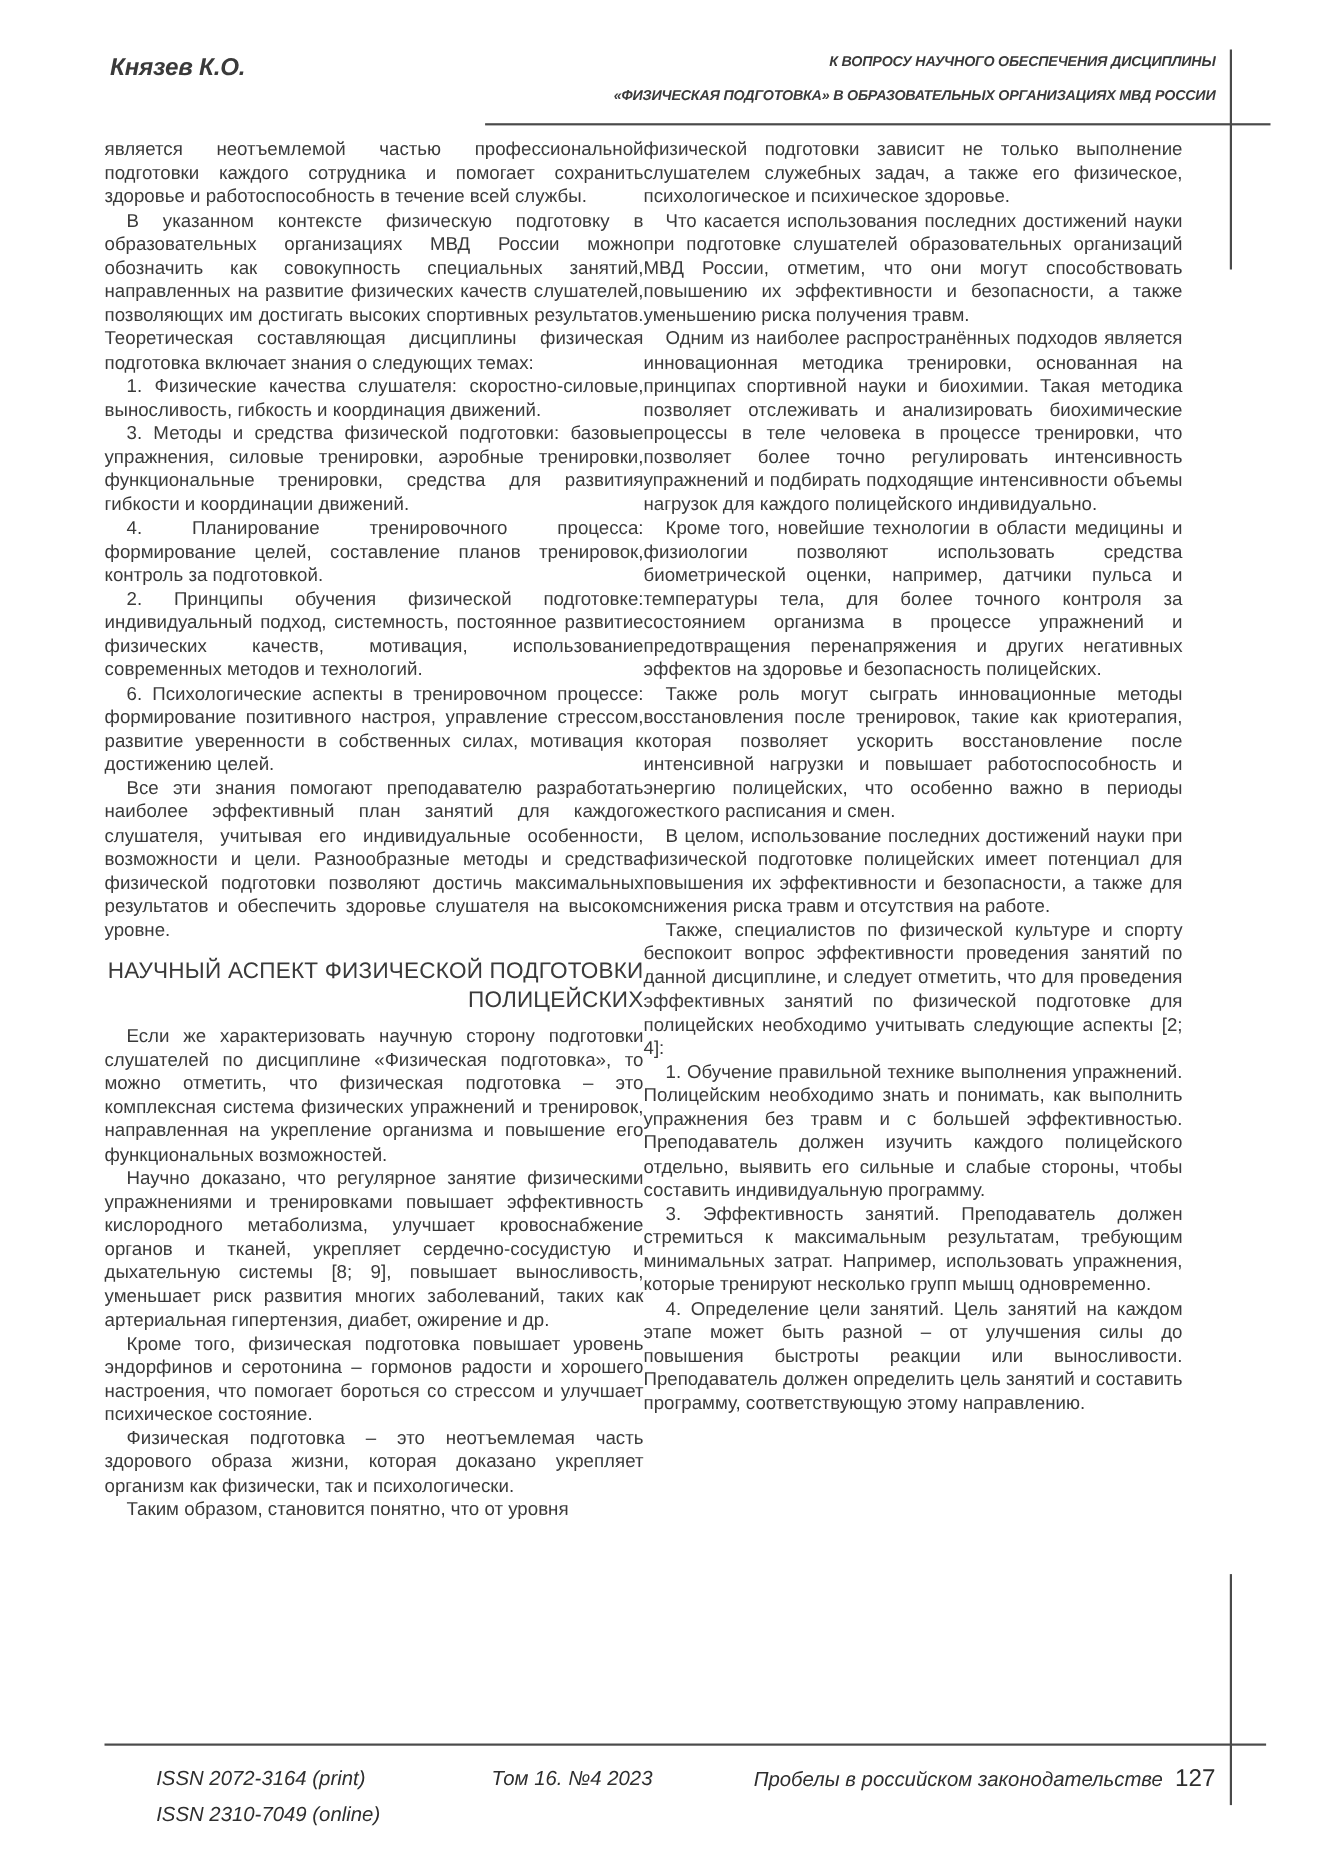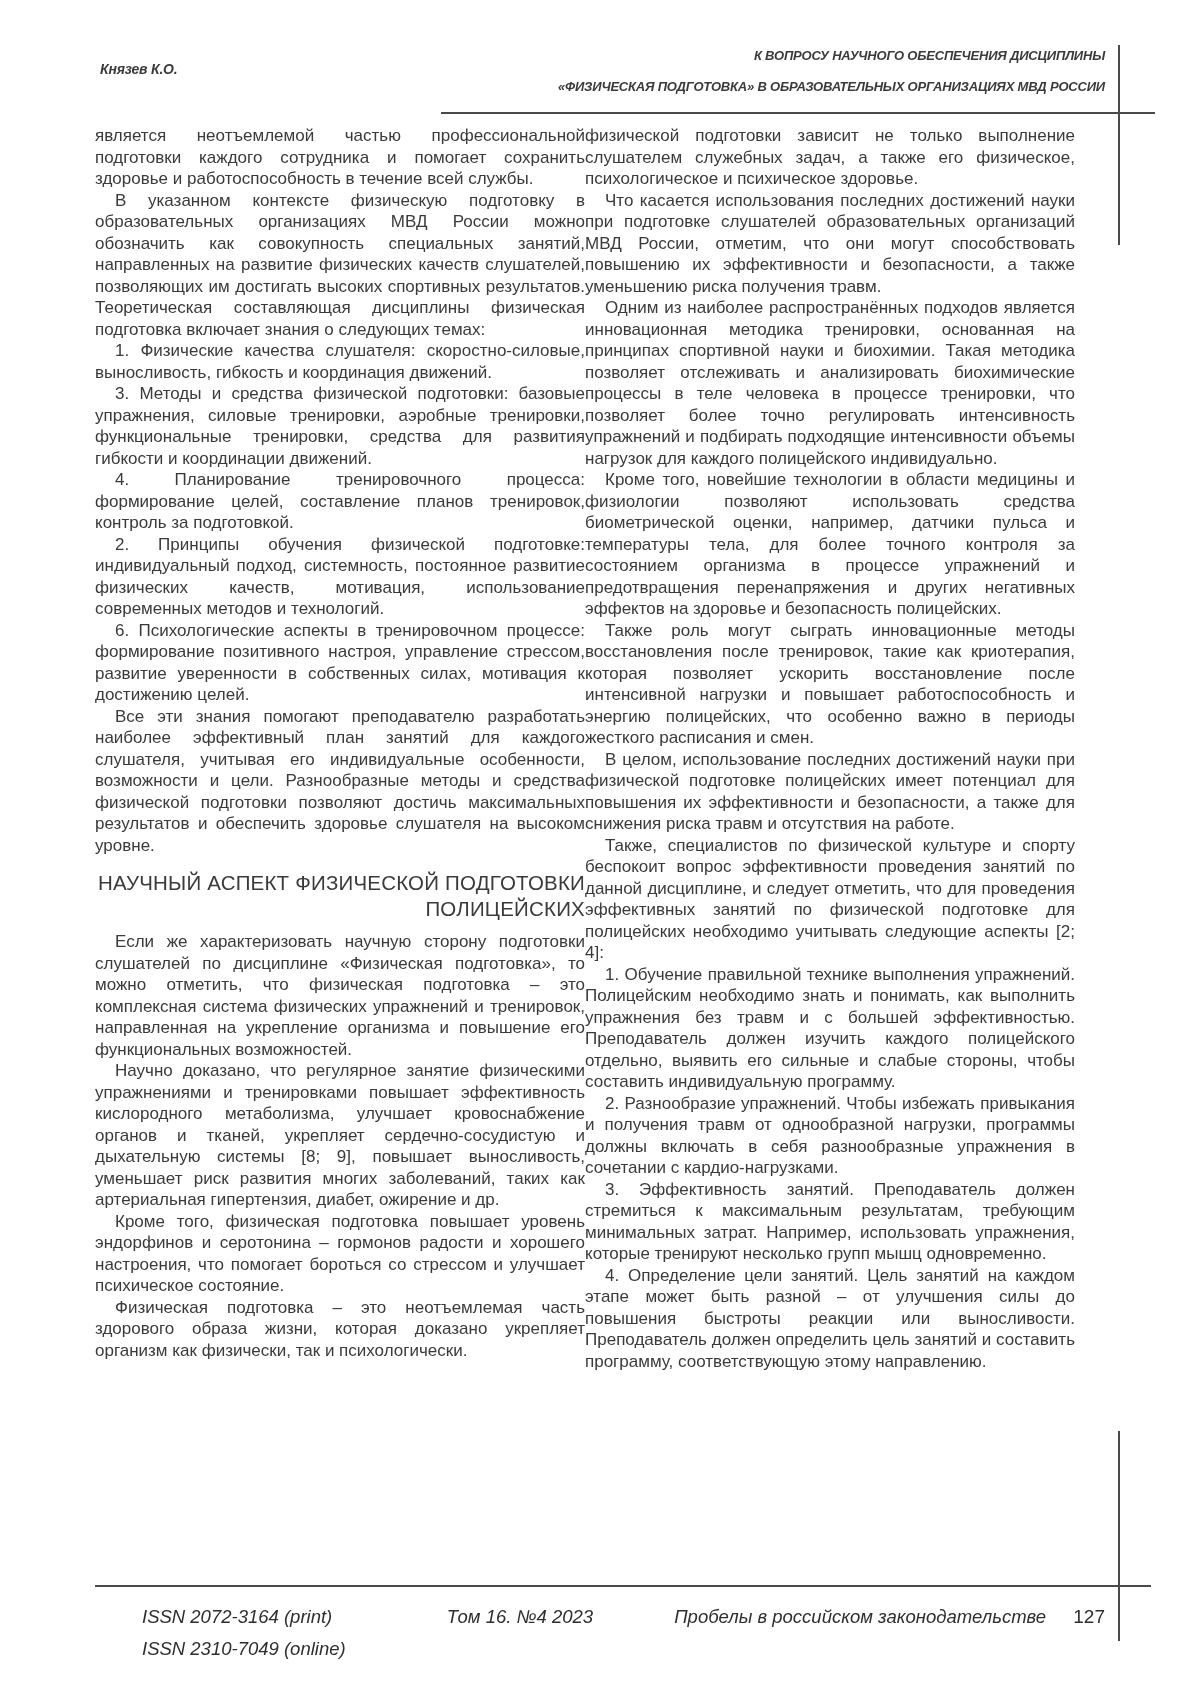--- a/index.html
+++ b/index.html
@@ -8,22 +8,22 @@
     background:#ffffff;
     font-family:"Liberation Sans","DejaVu Sans",sans-serif;
     color:#3a3a3a;
     position:relative;
     -webkit-font-smoothing:antialiased;
   }
   .page{position:absolute;inset:0;}
 
   
   .running-author{
-    position:absolute;left:100px;top:61px;
-    font-style:italic;font-weight:bold;font-size:14px;
+    position:absolute;left:100px;top:48px;
+    font-style:italic;font-weight:bold;font-size:22px;
     letter-spacing:-0.2px;
   }
   .running-title{
     position:absolute;right:95px;top:40px;width:900px;
     text-align:right;font-style:italic;font-weight:bold;
     font-size:13px;line-height:31px;letter-spacing:-0.2px;
   }
 
   
   .hrule{position:absolute;background:#4a4a4a;height:2px;}
@@ -60,21 +60,21 @@
   }
   .footer .volume{
     position:absolute;left:400px;top:0;width:240px;
     text-align:center;font-style:italic;
   }
   .footer .journal-group{
     position:absolute;right:95px;top:0;white-space:nowrap;
   }
   .footer .journal-name{font-style:italic;}
   .footer .page-number{
-    font-style:normal;margin-left:22px;font-size:19px;
+    font-style:normal;margin-left:6px;font-size:22px;
   }
 </style>
 </head>
 <body>
 
 <div class="page">
 
   <div class="running-author">Князев К.О.</div>
 
   <div class="running-title">
@@ -94,31 +94,31 @@
         <p class="para indent">3. Методы и средства физической подготовки: базовые упражнения, силовые тренировки, аэробные тренировки, функциональные тренировки, средства для развития гибкости и координации движений.</p>
         <p class="para indent">4. Планирование тренировочного процесса: формирование целей, составление планов тренировок, контроль за подготовкой.</p>
         <p class="para indent">2. Принципы обучения физической подготовке: индивидуальный подход, системность, постоянное развитие физических качеств, мотивация, использование современных методов и технологий.</p>
         <p class="para indent">6. Психологические аспекты в тренировочном процессе: формирование позитивного настроя, управление стрессом, развитие уверенности в собственных силах, мотивация к достижению целей.</p>
         <p class="para indent">Все эти знания помогают преподавателю разработать наиболее эффективный план занятий для каждого слушателя, учитывая его индивидуальные особенности, возможности и цели. Разнообразные методы и средства физической подготовки позволяют достичь максимальных результатов и обеспечить здоровье слушателя на высоком уровне.</p>
         <h2 class="section-heading">НАУЧНЫЙ АСПЕКТ ФИЗИЧЕСКОЙ ПОДГОТОВКИ ПОЛИЦЕЙСКИХ</h2>
         <p class="para indent">Если же характеризовать научную сторону подготовки слушателей по дисциплине «Физическая подготовка», то можно отметить, что физическая подготовка – это комплексная система физических упражнений и тренировок, направленная на укрепление организма и повышение его функциональных возможностей.</p>
         <p class="para indent">Научно доказано, что регулярное занятие физическими упражнениями и тренировками повышает эффективность кислородного метаболизма, улучшает кровоснабжение органов и тканей, укрепляет сердечно-сосудистую и дыхательную системы [8; 9], повышает выносливость, уменьшает риск развития многих заболеваний, таких как артериальная гипертензия, диабет, ожирение и др.</p>
         <p class="para indent">Кроме того, физическая подготовка повышает уровень эндорфинов и серотонина – гормонов радости и хорошего настроения, что помогает бороться со стрессом и улучшает психическое состояние.</p>
         <p class="para indent">Физическая подготовка – это неотъемлемая часть здорового образа жизни, которая доказано укрепляет организм как физически, так и психологически.</p>
+        <p class="para indent">Таким образом, становится понятно, что от уровня</p>
       </div>
     <div class="col">
         <p class="para">физической подготовки зависит не только выполнение слушателем служебных задач, а также его физическое, психологическое и психическое здоровье.</p>
         <p class="para indent">Что касается использования последних достижений науки при подготовке слушателей образовательных организаций МВД России, отметим, что они могут способствовать повышению их эффективности и безопасности, а также уменьшению риска получения травм.</p>
         <p class="para indent">Одним из наиболее распространённых подходов является инновационная методика тренировки, основанная на принципах спортивной науки и биохимии. Такая методика позволяет отслеживать и анализировать биохимические процессы в теле человека в процессе тренировки, что позволяет более точно регулировать интенсивность упражнений и подбирать подходящие интенсивности объемы нагрузок для каждого полицейского индивидуально.</p>
         <p class="para indent">Кроме того, новейшие технологии в области медицины и физиологии позволяют использовать средства биометрической оценки, например, датчики пульса и температуры тела, для более точного контроля за состоянием организма в процессе упражнений и предотвращения перенапряжения и других негативных эффектов на здоровье и безопасность полицейских.</p>
         <p class="para indent">Также роль могут сыграть инновационные методы восстановления после тренировок, такие как криотерапия, которая позволяет ускорить восстановление после интенсивной нагрузки и повышает работоспособность и энергию полицейских, что особенно важно в периоды жесткого расписания и смен.</p>
         <p class="para indent">В целом, использование последних достижений науки при физической подготовке полицейских имеет потенциал для повышения их эффективности и безопасности, а также для снижения риска травм и отсутствия на работе.</p>
         <p class="para indent">Также, специалистов по физической культуре и спорту беспокоит вопрос эффективности проведения занятий по данной дисциплине, и следует отметить, что для проведения эффективных занятий по физической подготовке для полицейских необходимо учитывать следующие аспекты [2; 4]:</p>
         <p class="para indent">1. Обучение правильной технике выполнения упражнений. Полицейским необходимо знать и понимать, как выполнить упражнения без травм и с большей эффективностью. Преподаватель должен изучить каждого полицейского отдельно, выявить его сильные и слабые стороны, чтобы составить индивидуальную программу.</p>
-        <p class="para indent">2. Разнообразие упражнений. Чтобы избежать привыкания и получения травм от однообразной нагрузки, программы должны включать в себя разнообразные упражнения в сочетании с кардио-нагрузками.</p>
         <p class="para indent">3. Эффективность занятий. Преподаватель должен стремиться к максимальным результатам, требующим минимальных затрат. Например, использовать упражнения, которые тренируют несколько групп мышц одновременно.</p>
         <p class="para indent">4. Определение цели занятий. Цель занятий на каждом этапе может быть разной – от улучшения силы до повышения быстроты реакции или выносливости. Преподаватель должен определить цель занятий и составить программу, соответствующую этому направлению.</p>
       </div>
   </div>
 
   <div class="hrule footer-rule"></div>
 
   <div class="footer">
     <div class="issn-block">
       <div>ISSN 2072-3164 (print)</div>

